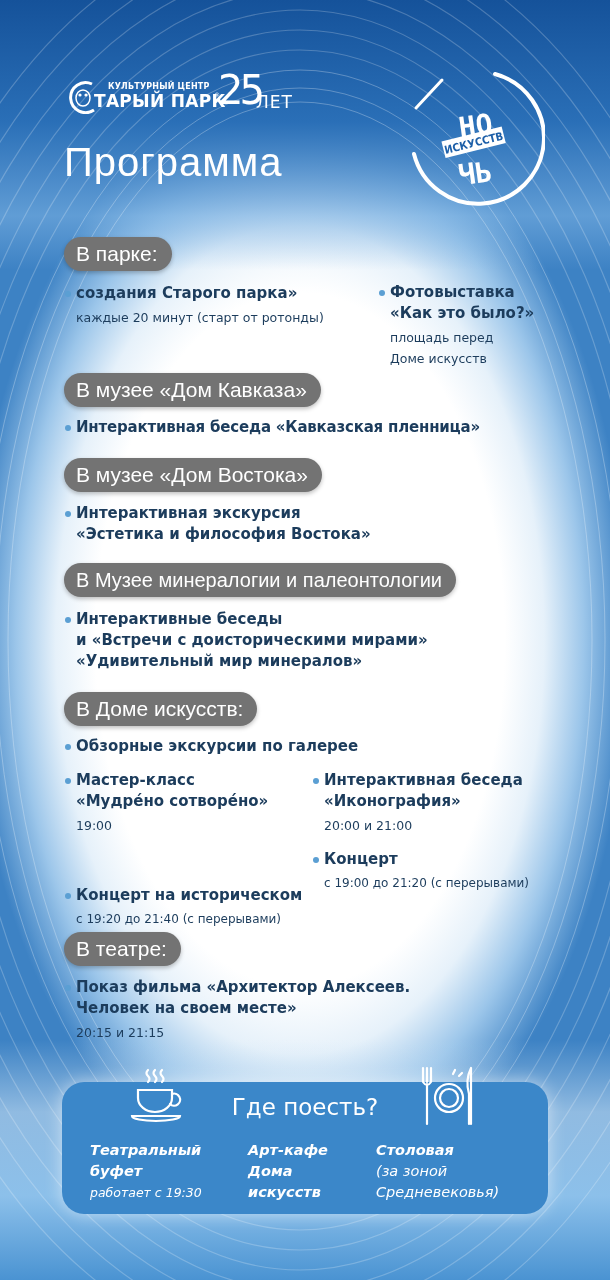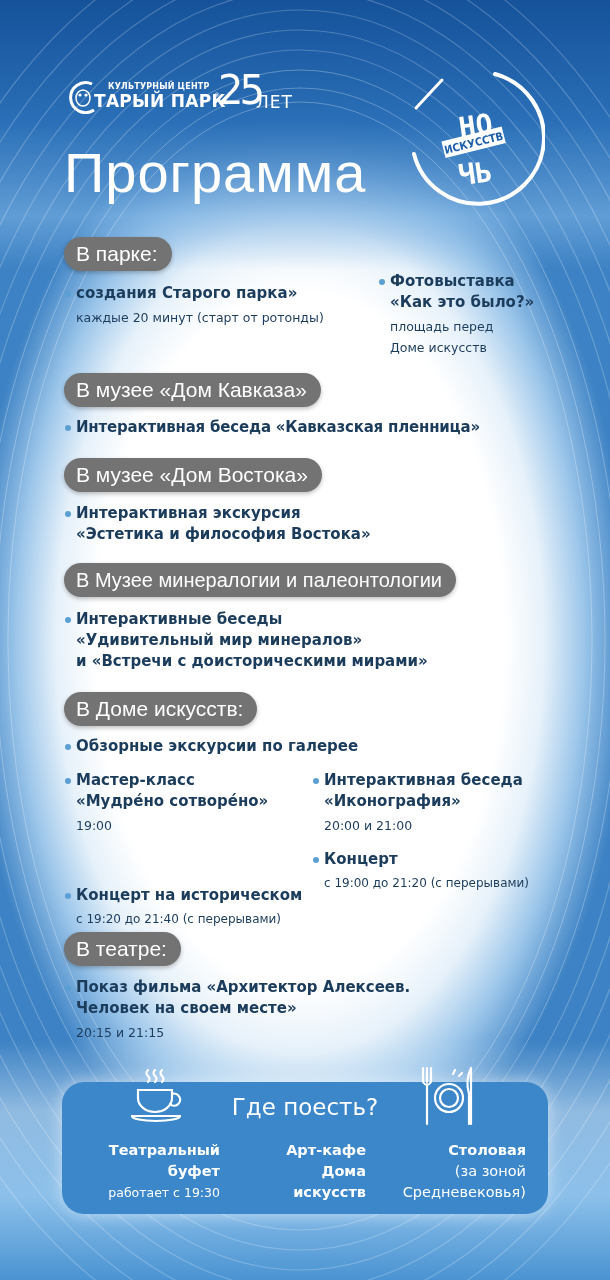--- a/index.html
+++ b/index.html
@@ -24,21 +24,21 @@
 
   
   .brand { position: absolute; left: 66px; top: 74px; width: 300px; height: 50px; color: #fff; }
   .brand .owl { position: absolute; left: 0; top: 6px; width: 34px; height: 34px; }
   .brand .sub { position: absolute; left: 42px; top: 8px; font-size: 8px; font-weight: bold; letter-spacing: 0.2px; }
   .brand .name { position: absolute; left: 28px; top: 17px; font-size: 17px; font-weight: bold; letter-spacing: 0.3px; }
   .brand .reg { position: absolute; left: 148px; top: 17px; font-size: 6px; }
   .brand .anniv { position: absolute; left: 152px; top: -4px; font-size: 40px; font-weight: normal; font-family: "DejaVu Sans", sans-serif; letter-spacing: -4px; color: #fff; line-height: 1; }
   .brand .years { position: absolute; left: 190px; top: 18px; font-size: 17px; letter-spacing: 1px; }
 
-  .title { position: absolute; left: 64px; top: 140px; font-size: 56px; color: #ffffff; font-family: "Liberation Sans", sans-serif; letter-spacing: 1px; }
+  .title { position: absolute; left: 64px; top: 140px; font-size: 40px; color: #ffffff; font-family: "Liberation Sans", sans-serif; letter-spacing: 1px; }
 
   .night-logo { position: absolute; left: 400px; top: 66px; width: 145px; height: 150px; }
 
   
   .pill {
     position: absolute; height: 34px; border-radius: 17px;
     background: #737373;
     box-shadow: 0 2px 4px rgba(0,0,0,0.25);
     color: #ffffff; font-size: 21px; line-height: 34px; padding: 0 14px 0 12px;
     font-family: Liberation Sans, sans-serif; white-space: nowrap;
@@ -52,21 +52,21 @@
   
   .food {
     position: absolute; left: 62px; top: 1082px; width: 486px; height: 132px;
     background: #3b87c9; border-radius: 22px;
     box-shadow: 0 0 18px rgba(255,255,255,0.55);
     color: #fff;
   }
   .food .q { position: absolute; left: 0; width: 100%; top: 12px; text-align: center; font-size: 23px; }
   .food .cup { position: absolute; left: 66px; top: -14px; width: 58px; height: 56px; }
   .food .plate { position: absolute; left: 355px; top: -18px; width: 62px; height: 62px; }
-  .food .col { position: absolute; top: 58px; text-align: right; font-size: 14.5px; line-height: 21px; font-weight: bold; }
+  .food .col { position: absolute; top: 58px; text-align: left; font-size: 14.5px; line-height: 21px; font-weight: bold; font-style: italic; }
   .food .col .lt { font-weight: normal; }
   .food .col .sm { font-weight: normal; font-size: 12.5px; }
 </style>
 </head>
 <body>
 
 <div class="bg-top"></div>
 <div class="bg-bottom"></div>
 
 <svg class="streaks" viewBox="0 0 610 1280">
@@ -116,21 +116,21 @@
     <tspan>ЧЬ</tspan>
   </text>
 </svg>
 
 <div class="pill" style="left:64px; top:237px;">В парке:</div>
 <div class="item" style="left:76px; top:283px;">
   <span class="bullet"></span>
   <div class="t">создания Старого парка»</div>
   <div class="s">каждые 20 минут (старт от ротонды)</div>
 </div>
-<div class="item" style="left:390px; top:271px;">
+<div class="item" style="left:390px; top:282px;">
   <span class="bullet"></span>
   <div class="t">Фотовыставка</div>
   <div class="t">«Как это было?»</div>
   <div class="s">площадь перед</div>
   <div class="s" style="margin-top:0">Доме искусств</div>
 </div>
 
 <div class="pill" style="left:64px; top:373px;">В музее «Дом Кавказа»</div>
 <div class="item" style="left:76px; top:417px;">
   <span class="bullet"></span>
@@ -141,22 +141,22 @@
 <div class="item" style="left:76px; top:503px;">
   <span class="bullet"></span>
   <div class="t">Интерактивная экскурсия</div>
   <div class="t">«Эстетика и философия Востока»</div>
 </div>
 
 <div class="pill" style="left:64px; top:563px; font-size:20px;">В Музее минералогии и палеонтологии</div>
 <div class="item" style="left:76px; top:609px;">
   <span class="bullet"></span>
   <div class="t">Интерактивные беседы</div>
+  <div class="t">и «Встречи с доисторическими мирами»</div>
   <div class="t">«Удивительный мир минералов»</div>
-  <div class="t">и «Встречи с доисторическими мирами»</div>
 </div>
 
 <div class="pill" style="left:64px; top:692px;">В Доме искусств:</div>
 <div class="item" style="left:76px; top:736px;">
   <span class="bullet"></span>
   <div class="t">Обзорные экскурсии по галерее</div>
 </div>
 <div class="item" style="left:76px; top:770px;">
   <span class="bullet"></span>
   <div class="t">Мастер-класс</div>

